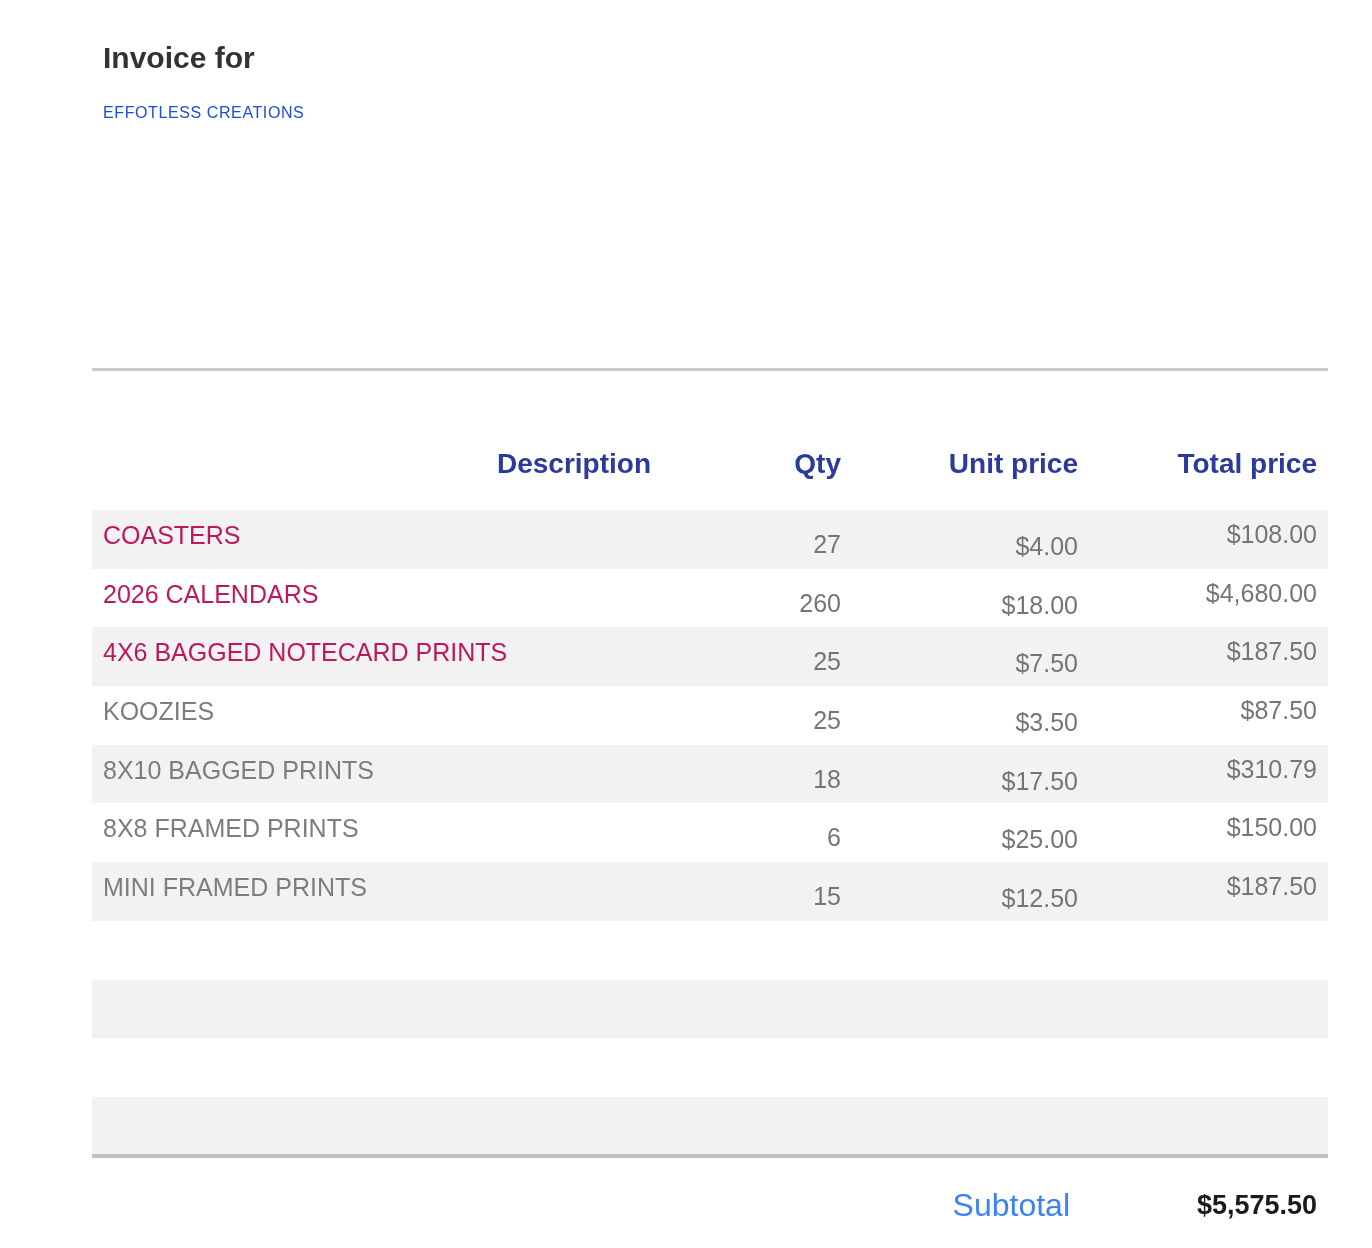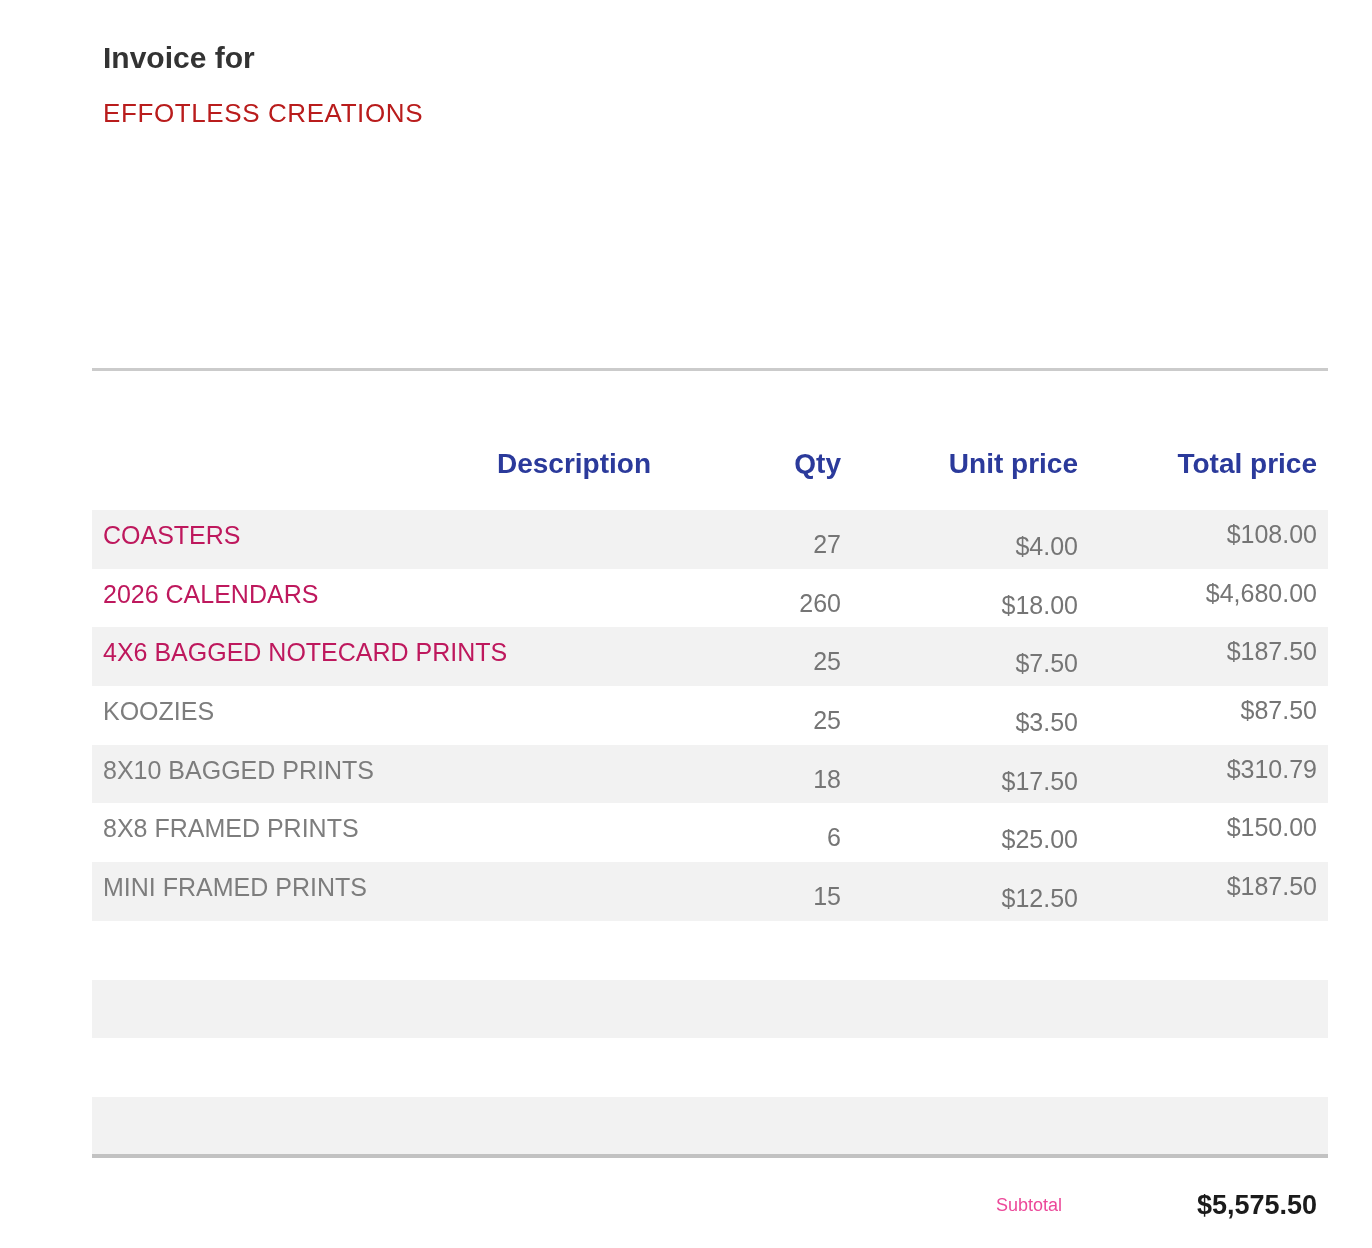--- a/index.html
+++ b/index.html
@@ -17,22 +17,22 @@
   
   .invoice-header { position: absolute; left: 103px; top: 40px; }
   .invoice-title {
     font-size: 30px;
     font-weight: bold;
     color: #333333;
     line-height: 36px;
   }
   .invoice-customer {
     margin-top: 22px;
-    font-size: 26px;
-    color: #b91c1c;
+    font-size: 16px;
+    color: #1d4ed8;
     letter-spacing: 0.6px;
     line-height: 30px;
   }
 
   
   .divider { position: absolute; left: 92px; width: 1236px; }
   .divider.top    { top: 368px;  height: 3px; background: #cbcbcb; }
   .divider.bottom { top: 1154px; height: 4px; background: #c2c2c2; }
 
   
@@ -76,23 +76,23 @@
   td.unit  { padding-top: 23px; }
   td.total { padding: 11px 11px 0 0; }
 
   tr.dark  td.desc { color: #be185d; }
   tr.muted td.desc { color: #7d7d7d; }
 
   
   .subtotal-row { position: absolute; left: 92px; top: 1188px; width: 1236px; height: 40px; }
   .subtotal-label {
     position: absolute;
-    right: 266px;
-    font-size: 18px;
-    color: #ec4899;
+    right: 258px;
+    font-size: 32px;
+    color: #3b82f6;
     line-height: 34px;
   }
   .subtotal-value {
     position: absolute;
     right: 11px;
     font-size: 27px;
     font-weight: bold;
     color: #1b1b1b;
     line-height: 34px;
   }

